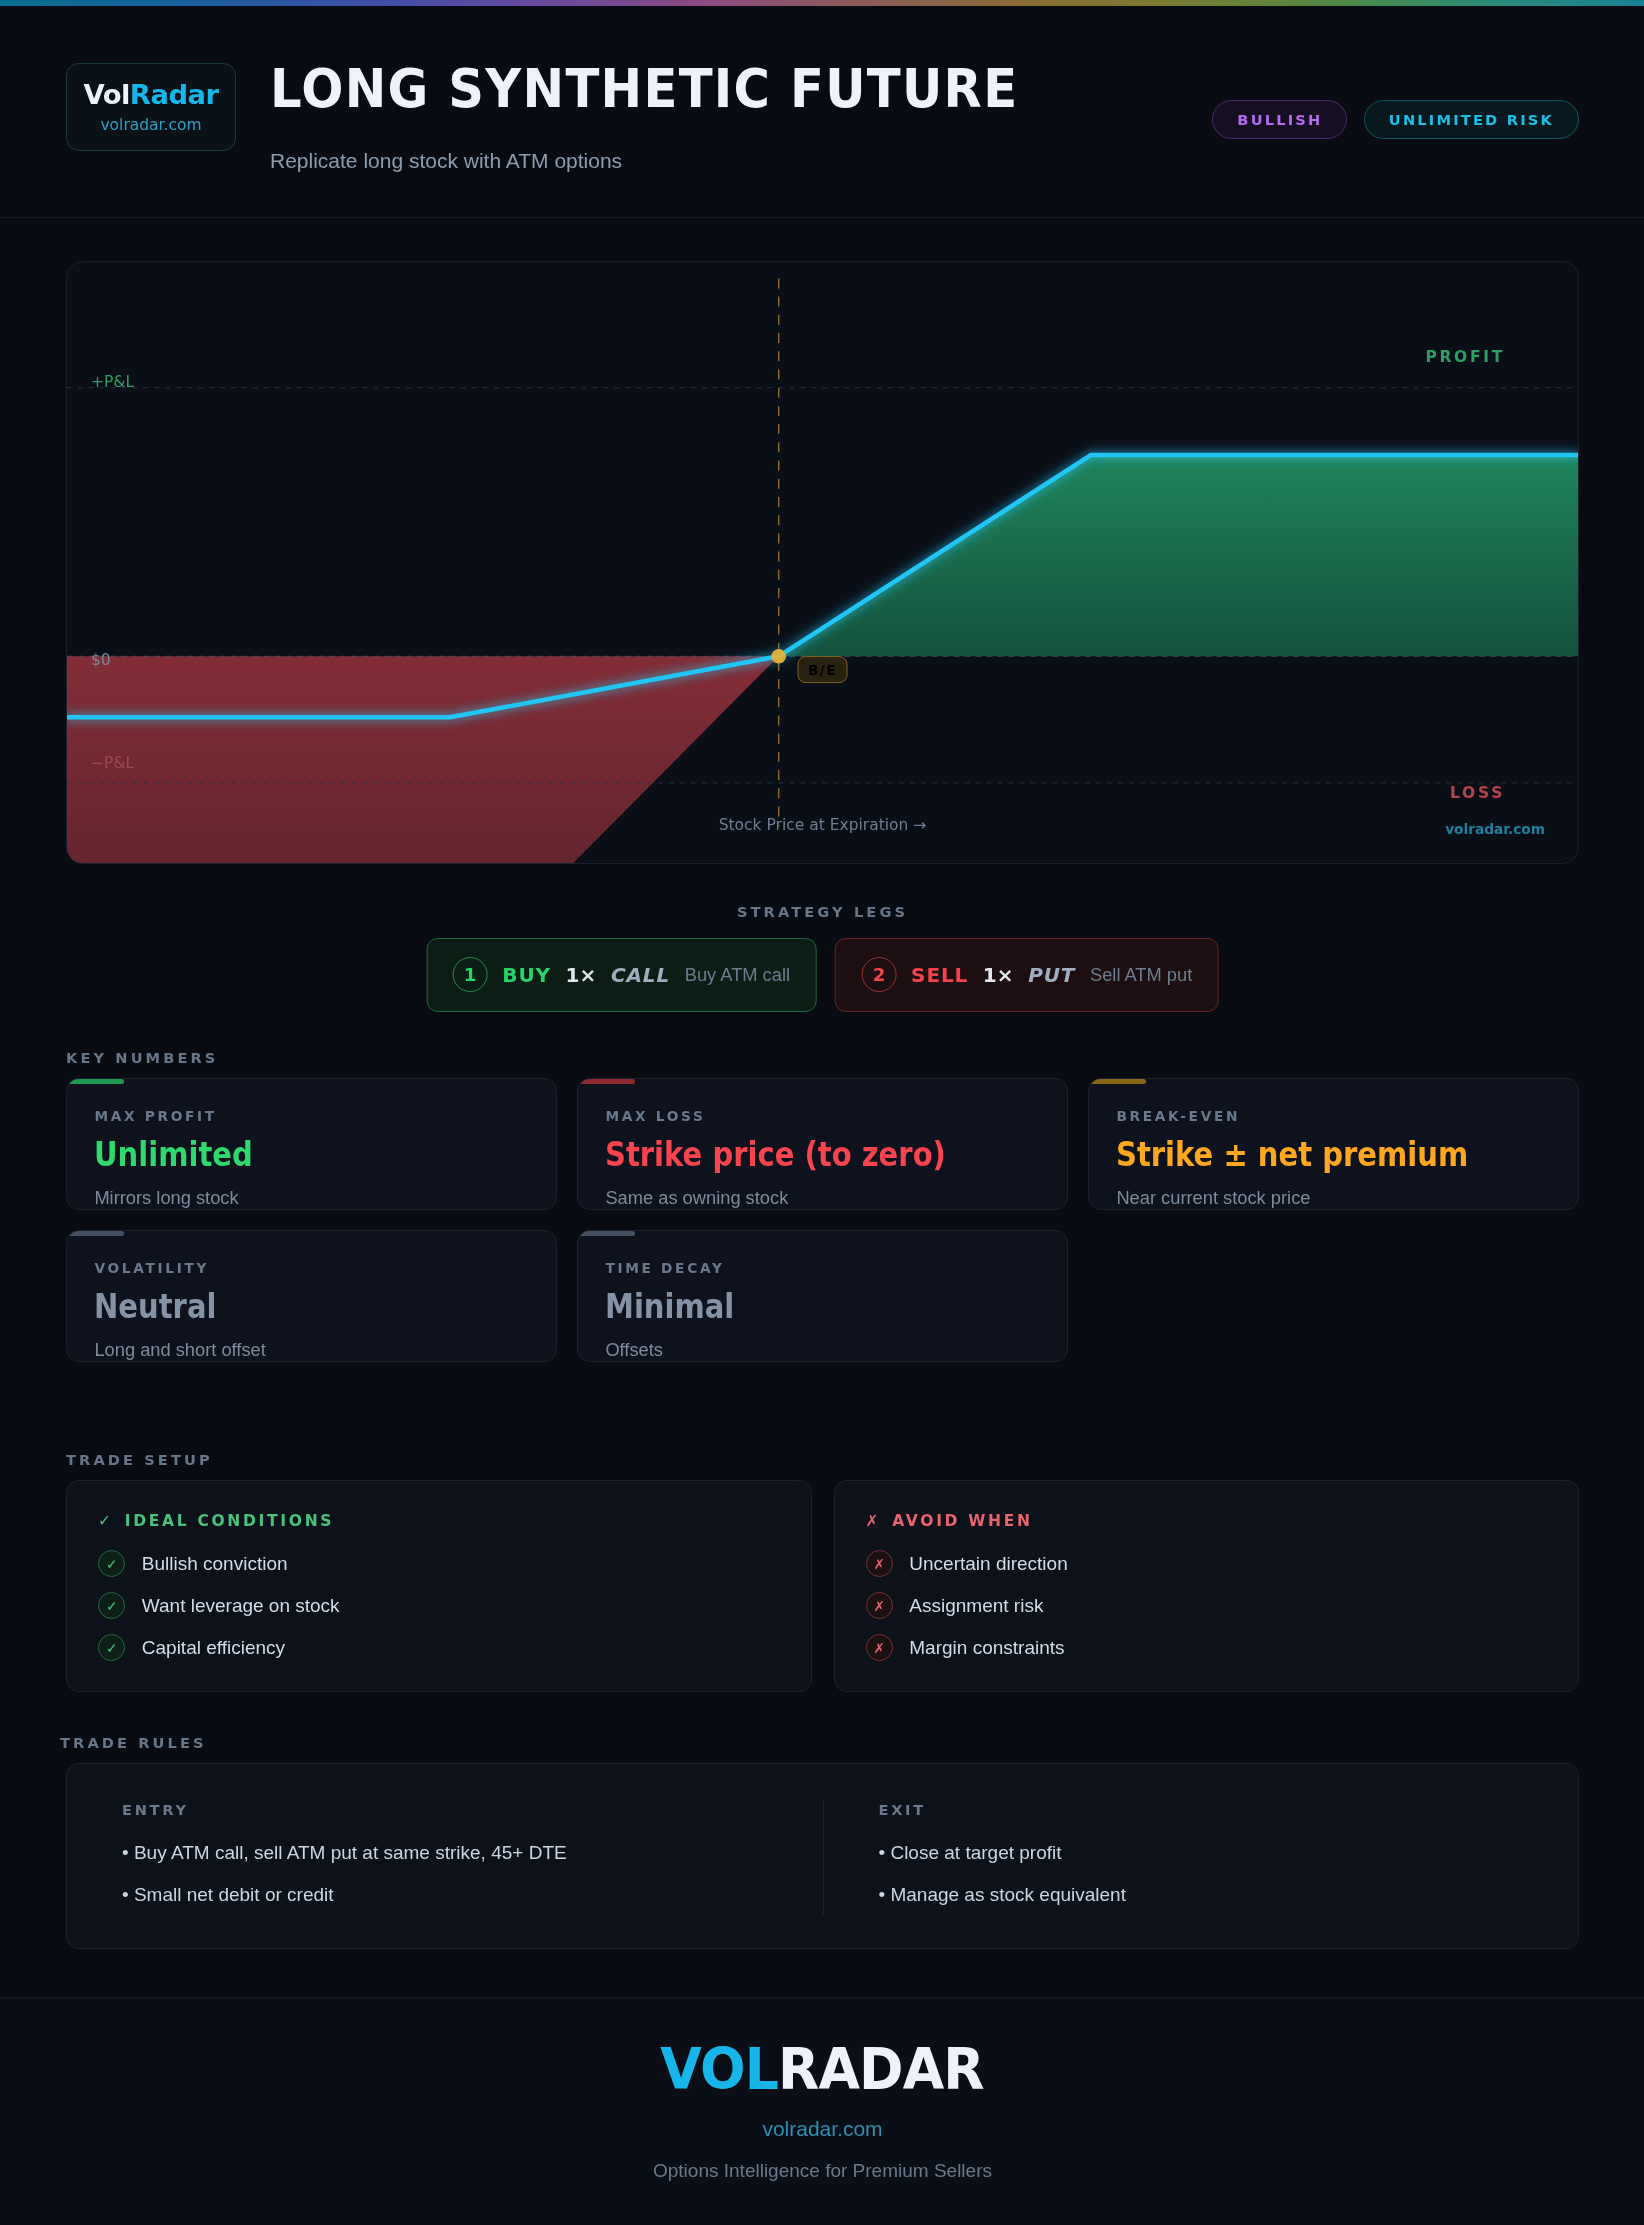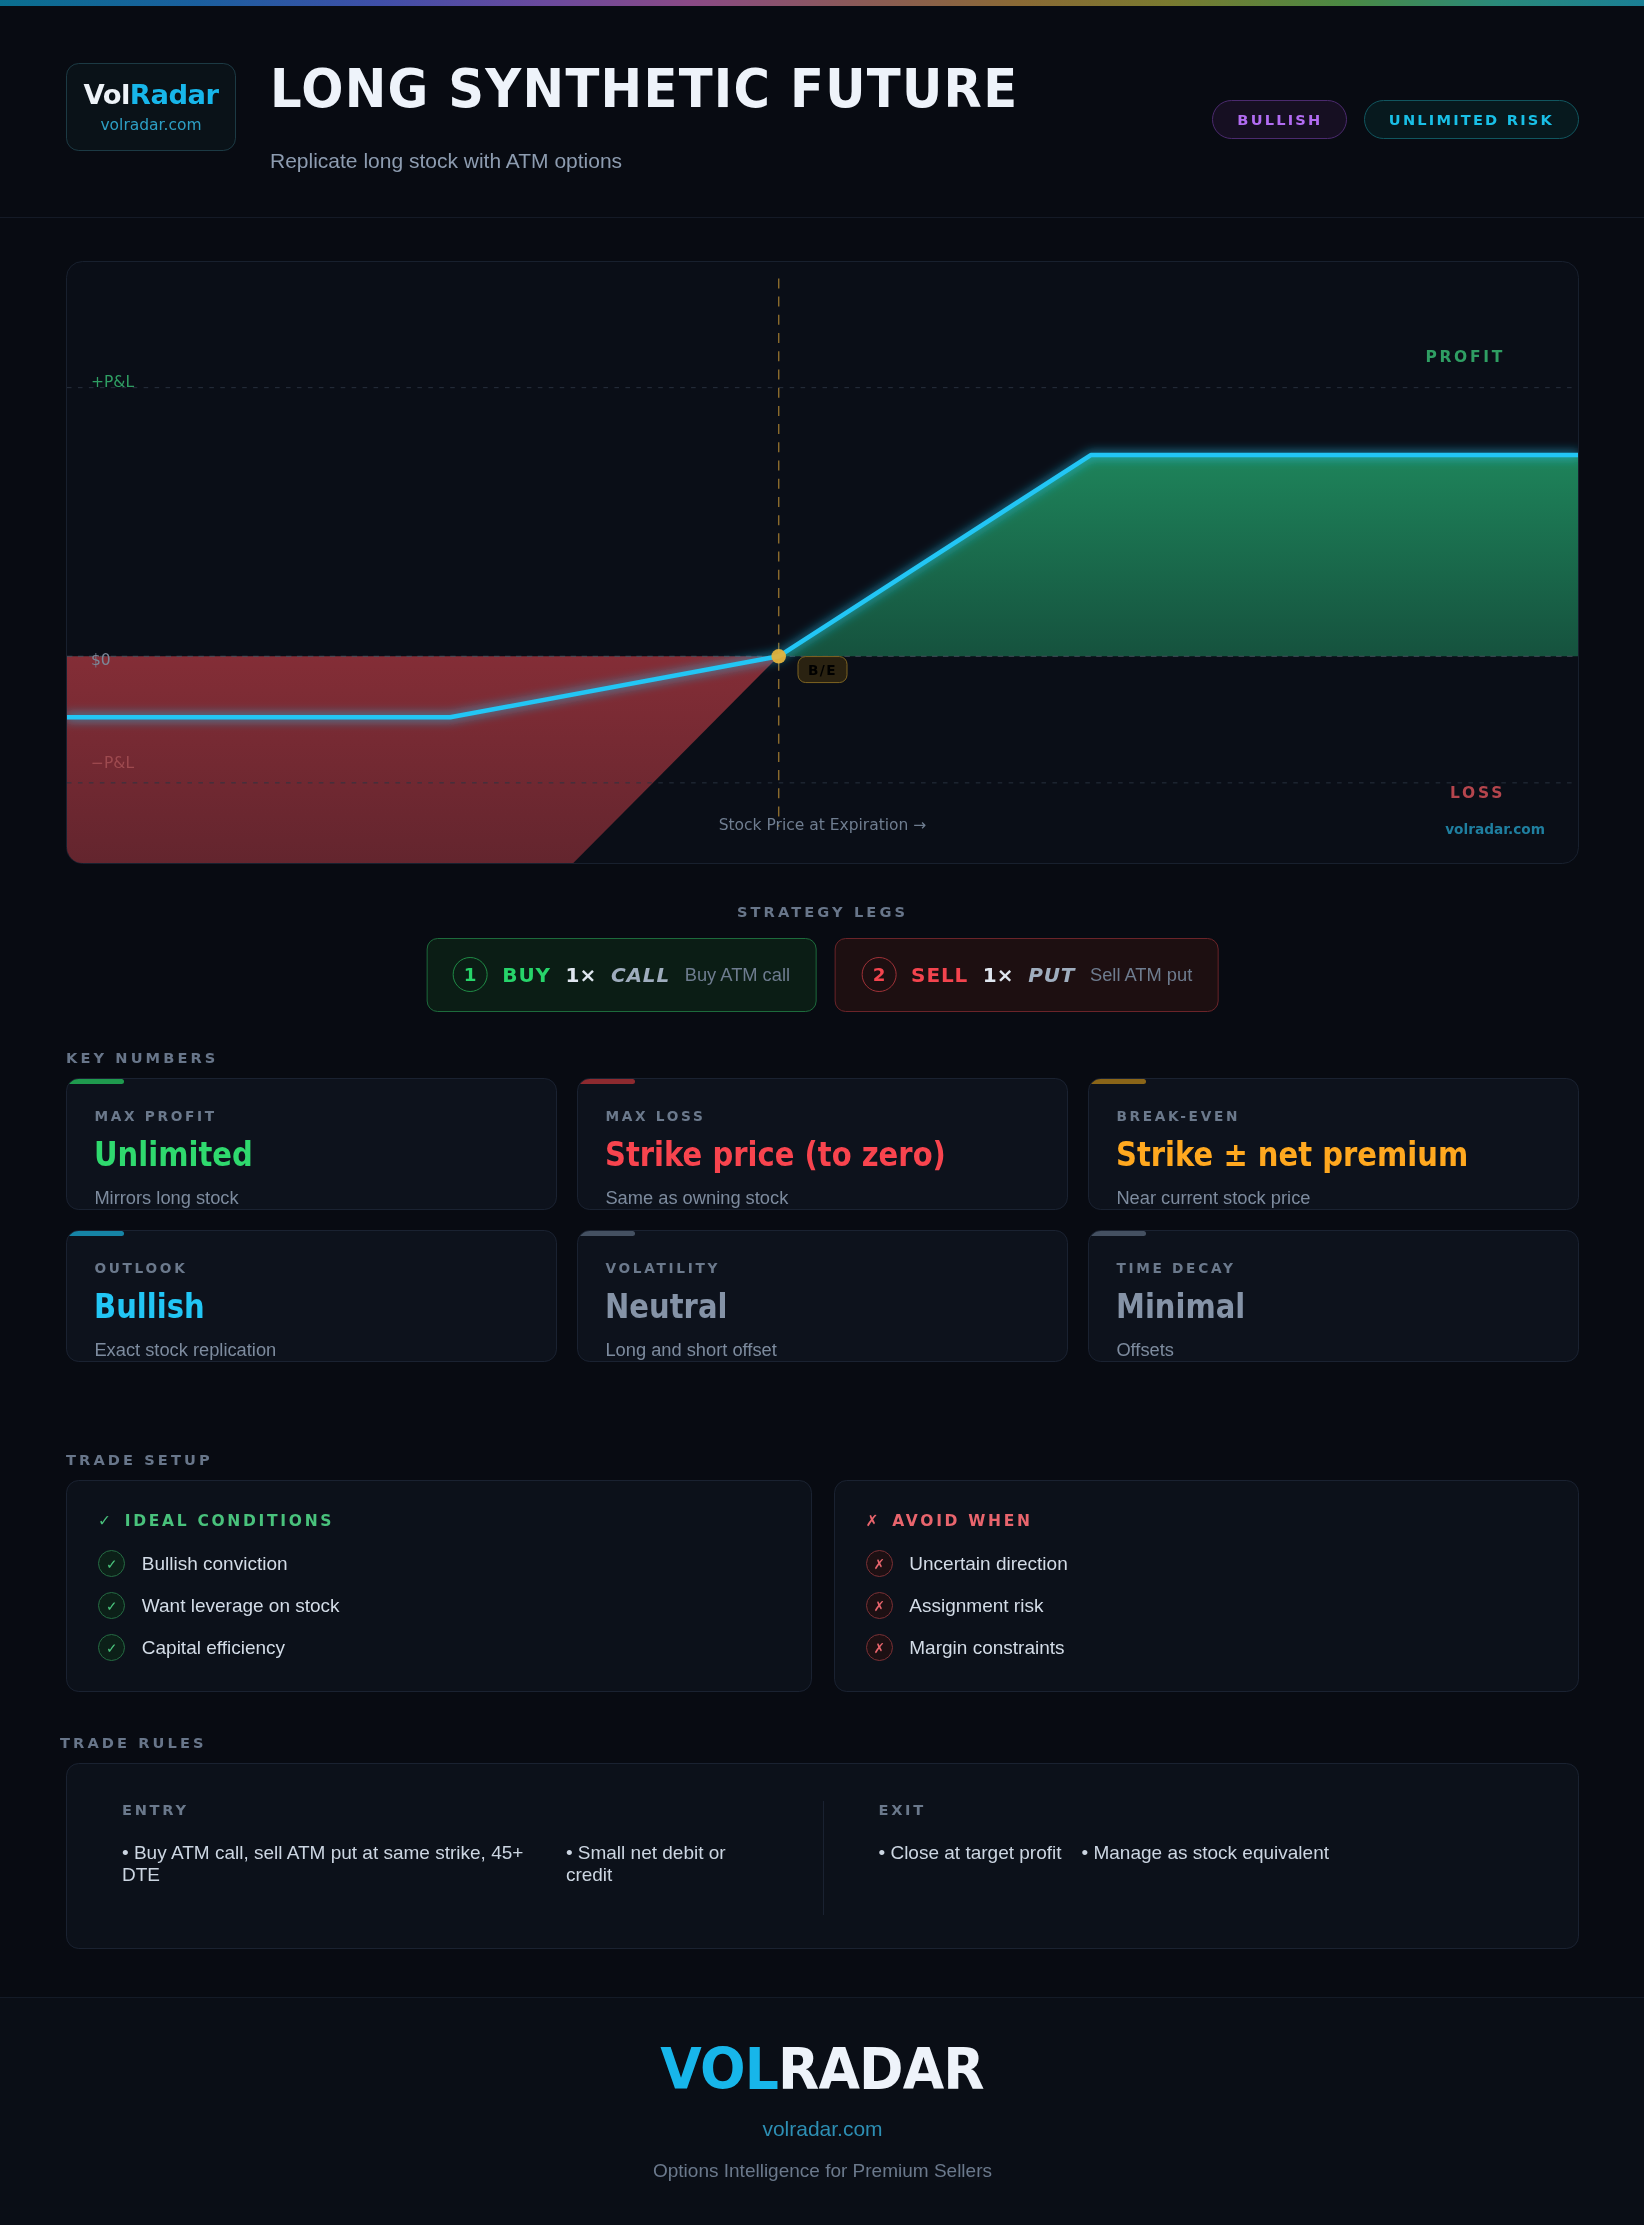--- a/index.html
+++ b/index.html
@@ -275,21 +275,21 @@
     display: grid; grid-template-columns: 1fr 1fr;
     padding: 37px 0 33px;
   }
   .rule-col { padding: 0 55px; }
   .rule-col + .rule-col { border-left: 0.9px solid #1a2231; }
   .rule-head {
     font-family: "DejaVu Sans", sans-serif;
     font-size: 14.6px; font-weight: 700;
     letter-spacing: 2.7px; color: #6b798c;
   }
-  .rule-list { margin-top: 24px; display: flex; flex-direction: row; gap: 20px; }
+  .rule-list { margin-top: 24px; display: flex; flex-direction: column; gap: 20px; }
   .rule-item { font-size: 19px; color: #ccd6e2; }
 
   
   .footer {
     position: absolute; left: 0; top: 1997px;
     width: 1645px; height: 228px;
     border-top: 0.9px solid #141b27;
     background: #0a0e16;
     display: flex; flex-direction: column;
     align-items: center; padding-top: 38px;
@@ -406,26 +406,20 @@
       <div class="card-value" style="color:#f8444e">Strike price (to zero)</div>
       <div class="card-note">Same as owning stock</div>
     </div>
     <div class="card">
       <div class="accent" style="background:#8a6518"></div>
       <div class="card-label">BREAK-EVEN</div>
       <div class="card-value" style="color:#ffa81f">Strike ± net premium</div>
       <div class="card-note">Near current stock price</div>
     </div>
     <div class="card">
-      <div class="accent" style="background:#1684a6"></div>
-      <div class="card-label">OUTLOOK</div>
-      <div class="card-value" style="color:#22c6f5">Bullish</div>
-      <div class="card-note">Exact stock replication</div>
-    </div>
-    <div class="card">
       <div class="accent" style="background:#445061"></div>
       <div class="card-label">VOLATILITY</div>
       <div class="card-value" style="color:#8593a7">Neutral</div>
       <div class="card-note">Long and short offset</div>
     </div>
     <div class="card">
       <div class="accent" style="background:#445061"></div>
       <div class="card-label">TIME DECAY</div>
       <div class="card-value" style="color:#8593a7">Minimal</div>
       <div class="card-note">Offsets</div>

